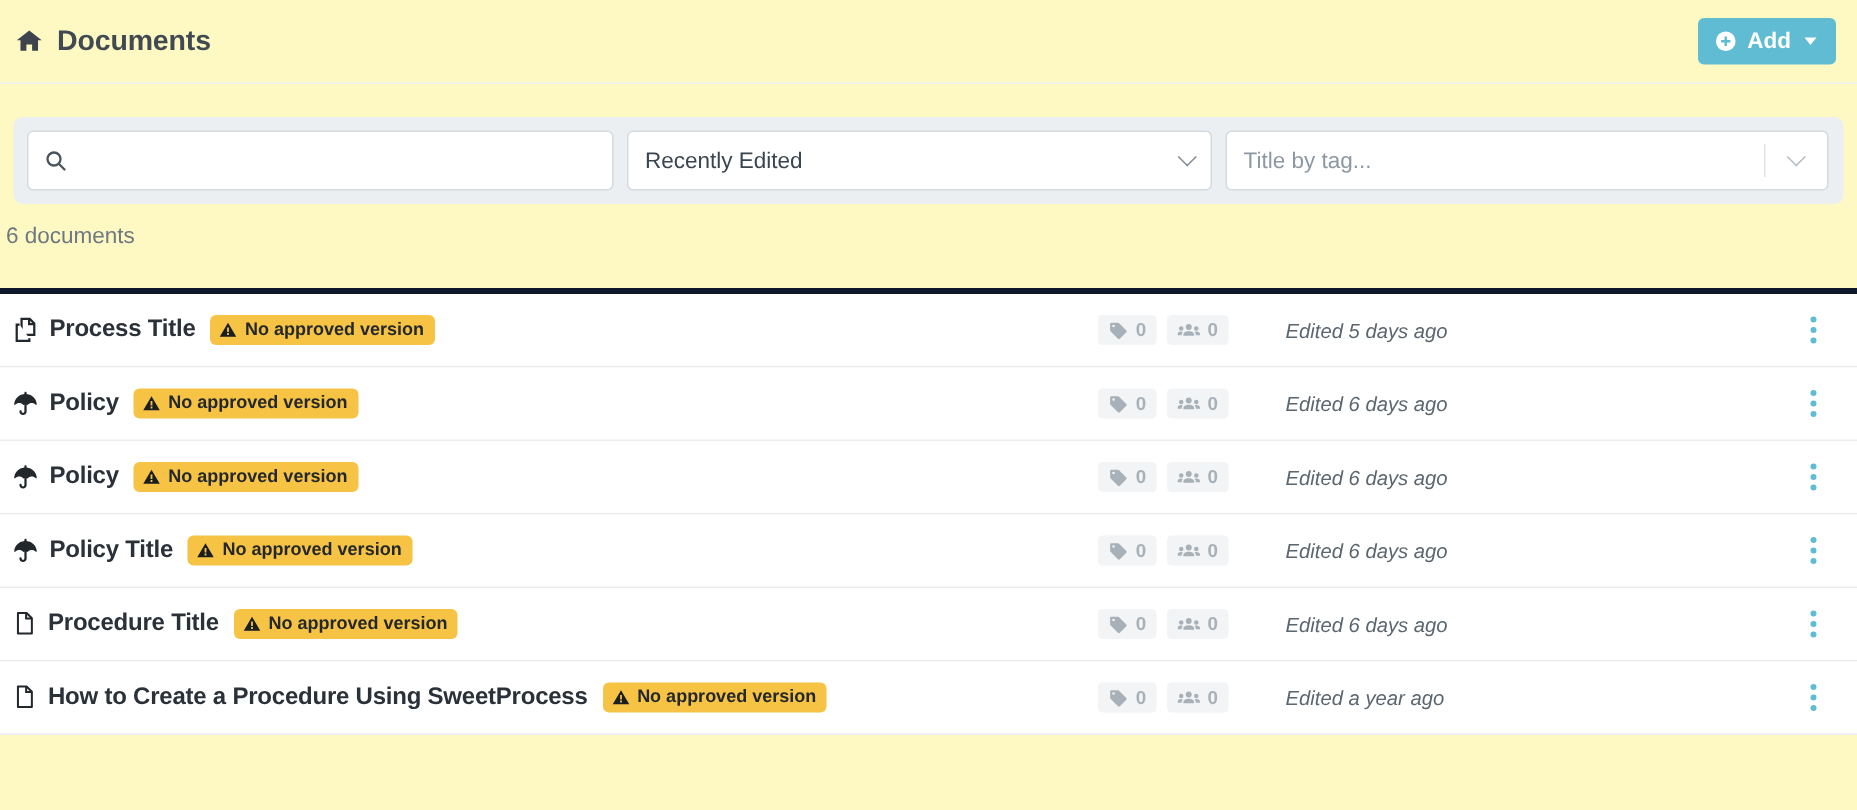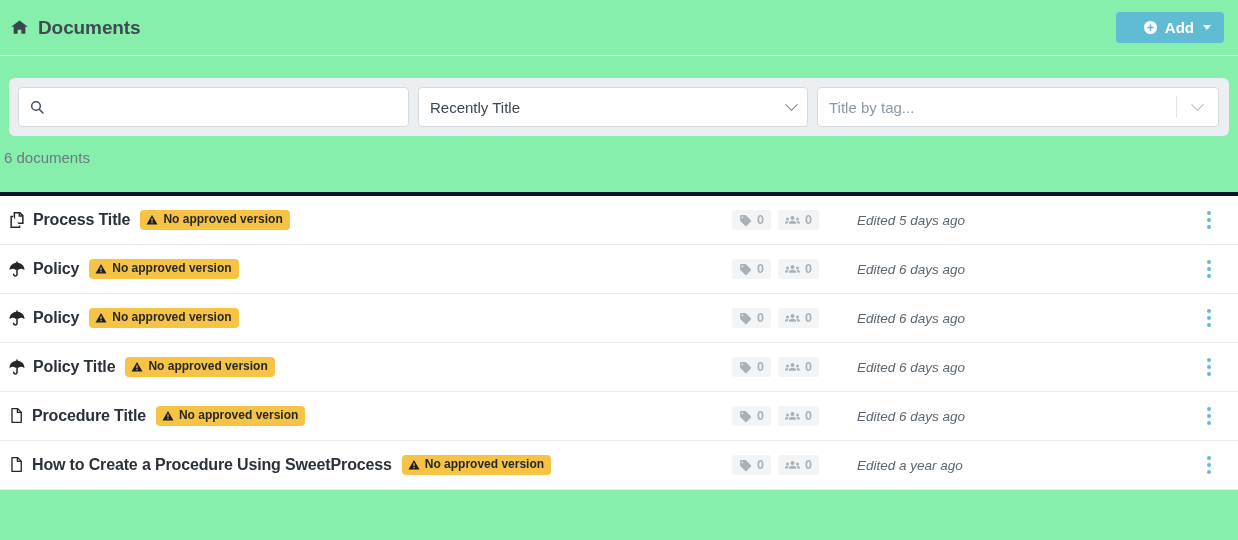--- a/index.html
+++ b/index.html
@@ -4,21 +4,21 @@
 <style>
   * { box-sizing: border-box; }
   html, body {
     margin: 0; padding: 0;
     width: 1238px; height: 540px;
     background: #ffffff;
     font-family: "Liberation Sans", sans-serif;
     -webkit-font-smoothing: antialiased;
   }
 
-  .page { width: 1238px; height: 540px; position: relative; overflow: hidden; background:#86efac; }
+  .page { width: 1238px; height: 540px; position: relative; overflow: hidden; background:#fef9c3; }
 
   
   .header {
     height: 56px;
     display: flex;
     align-items: center;
     justify-content: space-between;
     padding: 0 14px 0 10px;
     border-bottom: 1px solid #edf0f2;
   }
@@ -30,21 +30,21 @@
   .home-icon { display:flex; align-items:center; color:#3d444d; }
 
   .add-button {
     display: inline-flex; align-items: center; gap: 7px;
     background: #5fbcd3;
     color: #ffffff;
     border: none;
     border-radius: 4px;
     font-size: 15px;
     font-weight: bold;
-    padding: 8px 13px 8px 27px;
+    padding: 8px 13px 8px 11px;
     cursor: pointer;
     line-height: 1;
   }
   .add-button .caret {
     width: 0; height: 0;
     border-left: 4.5px solid transparent;
     border-right: 4.5px solid transparent;
     border-top: 5px solid #ffffff;
     margin-left: 2px;
   }
@@ -210,21 +210,21 @@
           <span class="search-icon">
             <svg width="16" height="16" viewBox="0 0 24 24" fill="none" stroke="currentColor" stroke-width="2.3">
               <circle cx="10.5" cy="10.5" r="6.5"></circle>
                 <path d="M15.5 15.5L21 21" stroke-linecap="round"></path>
             </svg>
           </span>
           <input type="text" placeholder="" style="">
         </div>
 
         <div class="field select">
-          <span class="val">Recently Title</span>
+          <span class="val">Recently Edited</span>
           <span class="chev"></span>
         </div>
 
         <div class="field tokens tag">
           <span class="ph">Title by tag...</span>
           <span class="token-chev-box">
             <span class="token-chev"></span>
           </span>
         </div>
       </div>

